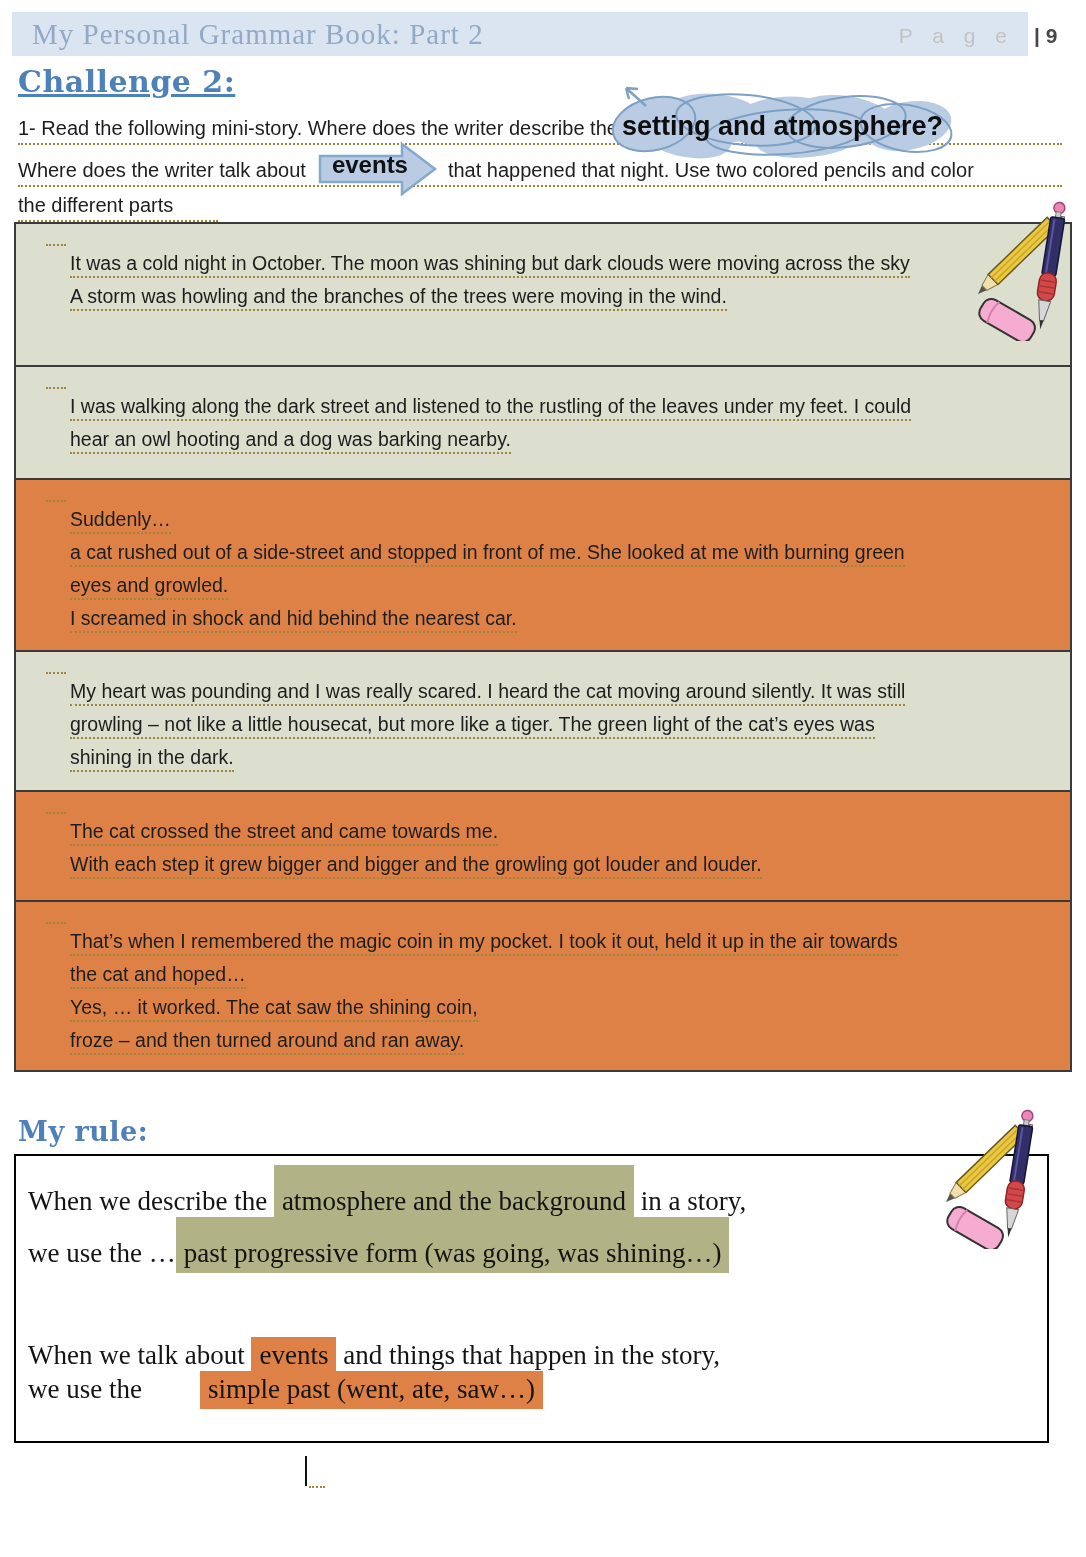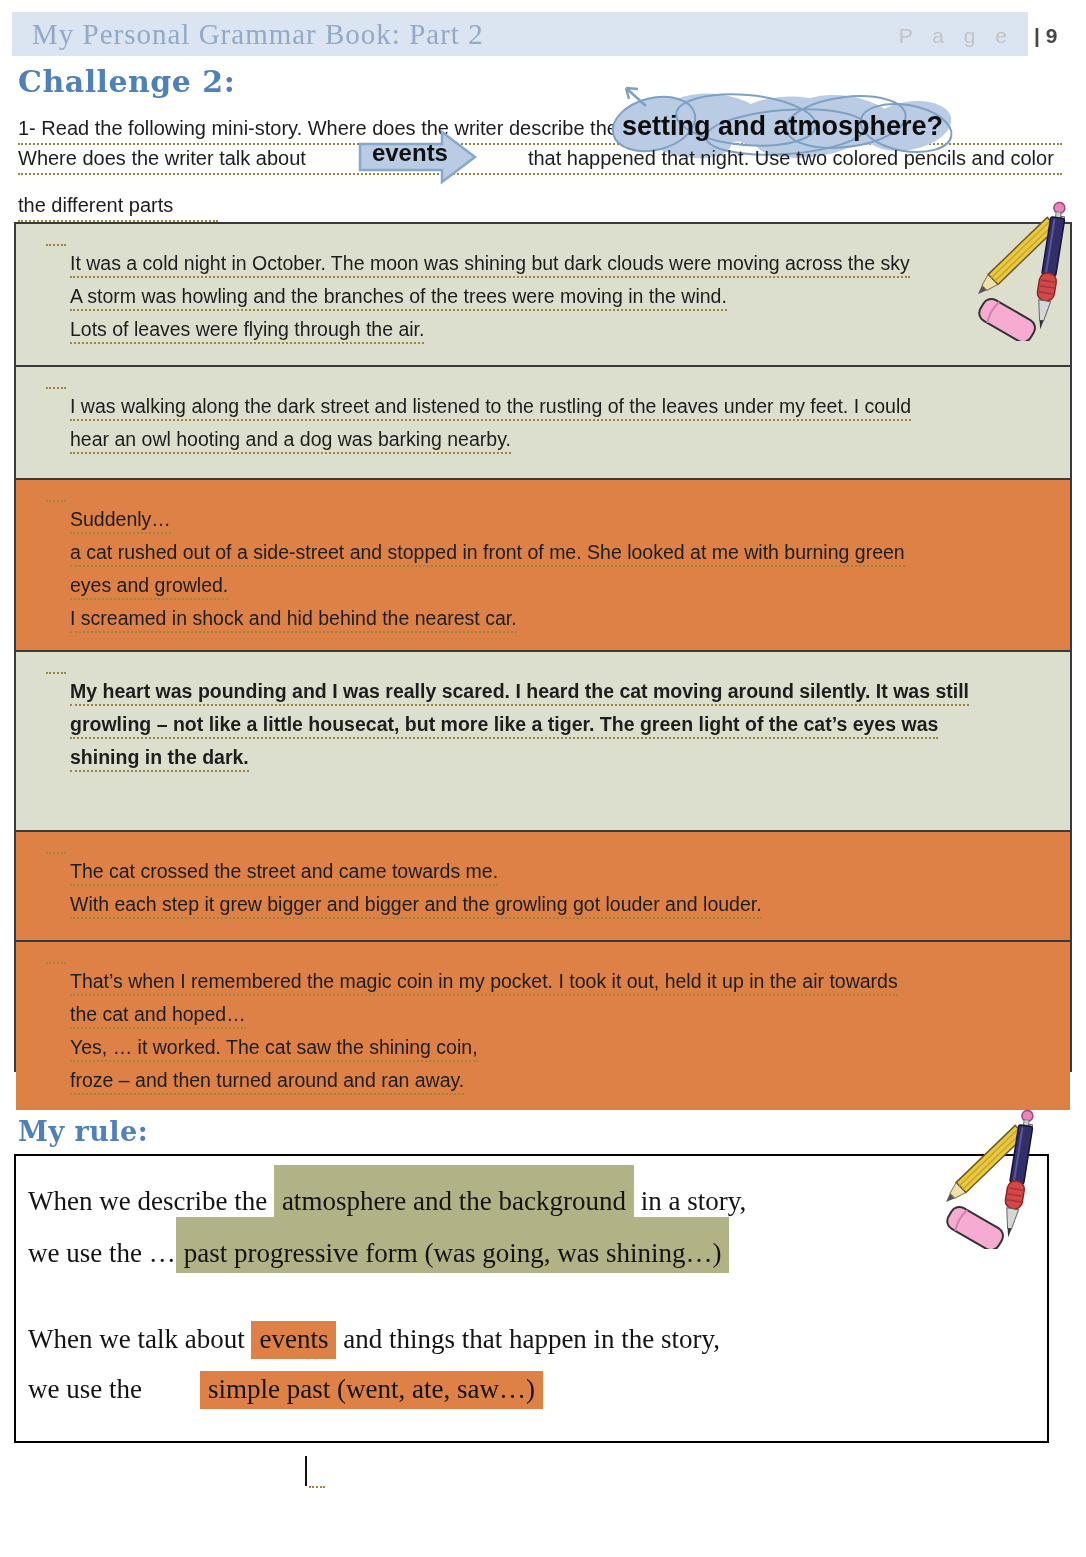--- a/index.html
+++ b/index.html
@@ -12,58 +12,58 @@
   .doc-title{font-family:cursive;font-size:29px;color:var(--header_text);
              padding-left:20px;letter-spacing:1px;white-space:nowrap;}
   .page-word{position:absolute;right:14px;top:12px;font-size:21px;color:var(--page_gray);
              letter-spacing:7px;text-align:right;}
   .page-number{position:absolute;left:1034px;top:24px;font-size:21px;font-weight:bold;
                color:var(--page_num);}
 
   
   .blue-head{position:absolute;left:18px;font-family:"DejaVu Serif",serif;font-weight:800;
              color:var(--accent_blue);letter-spacing:0.5px;white-space:nowrap;}
-  .challenge-head{top:64px;font-size:30px;}
+  .challenge-head{top:64px;font-size:30px;text-decoration:underline;}
   .rule-head{top:1116px;font-size:27px;}
 
   
   .il{position:absolute;left:18px;display:flex;align-items:flex-end;
       border-bottom:2px dotted var(--underline);padding-bottom:3px;font-size:20px;
       white-space:nowrap;}
   .il1{top:106px;height:34px;right:24px;}
-  .il2{top:128px;height:42px;right:24px;gap:40px;}
+  .il2{top:140px;height:42px;right:24px;}
   .il3{top:183px;height:34px;width:200px;}
   .hl-wrap{position:relative;display:inline-block;margin-left:4px;}
   .hl-wrap svg{position:absolute;left:-16px;top:-34px;width:352px;height:86px;pointer-events:none;}
   .hl-big{position:relative;font-weight:bold;font-size:27px;line-height:20px;color:#0d0d0d;}
   .arrow-wrap{position:relative;display:inline-block;width:120px;height:56px;
               margin:0 10px -15px 12px;}
   .arrow-label{position:absolute;left:14px;top:10px;font-weight:bold;font-size:24px;color:#111;}
 
   
   .story-box{position:absolute;left:14px;top:222px;width:1058px;height:850px;
              border:2px solid var(--box_border);box-sizing:border-box;}
   .sec{box-sizing:border-box;padding:8px 24px 0 30px;overflow:hidden;}
   .sec.beige{background:var(--section_beige);}
   .sec.orange{background:var(--section_orange);}
   .sec + .sec{border-top:2px solid var(--box_border);}
   .sec1{height:141px;}.sec2{height:113px;}.sec3{height:172px;}
-  .sec4{height:180px;font-weight:bold;}.sec5{height:110px;}.sec6{height:170px;}
+  .sec4{height:140px;}.sec5{height:110px;}.sec6{height:170px;}
   .sline{margin-bottom:11px;line-height:22px;font-size:19.5px;white-space:nowrap;}
   .sline .u{border-bottom:2px dotted var(--underline);padding-bottom:2px;margin-left:24px;}
   .dotline{height:14px;margin-bottom:6px;}
   .dots{display:inline-block;width:20px;height:10px;
         border-bottom:2px dotted var(--underline);}
 
   
   .rule-box{position:absolute;left:14px;top:1154px;width:1035px;height:289px;
             border:2px solid #000;box-sizing:border-box;background:#fff;}
   .rl{position:absolute;left:12px;font-family:cursive;font-size:27px;color:#141414;
       white-space:nowrap;line-height:34px;}
-  .rl1{top:28px;}.rl2{top:80px;}.rl3{top:166px;}.rl4{top:216px;text-align:right;}
+  .rl1{top:28px;}.rl2{top:80px;}.rl3{top:182px;}.rl4{top:216px;text-align:right;}
   .hl-olive{background:var(--hl_olive);padding:21px 8px 5px 8px;}
   .hl-orange{background:var(--hl_orange);padding:3px 8px 5px 8px;}
   .r4gap{display:inline-block;width:58px;}
 
   
   .pencil{position:absolute;width:125px;height:145px;z-index:5;}
   .pencil1{left:964px;top:196px;}
   .pencil2{left:932px;top:1104px;}
   .text-cursor{position:absolute;left:305px;top:1456px;width:2px;height:30px;background:#111;}
   .cursor-dots{position:absolute;left:309px;top:1478px;width:16px;height:8px;
@@ -122,21 +122,20 @@
   <div class="il il3">
     <span>the different parts</span>
   </div>
 
   <div class="story-box">
 
     <div class="sec sec1 beige">
       <div class="dotline"><span class="dots"></span></div>
       <div class="sline"><span class="u">It was a cold night in October. The moon was shining but dark clouds were moving across the sky</span></div>
       <div class="sline"><span class="u">A storm was howling and the branches of the trees were moving in the wind.</span></div>
-      <div class="sline"><span class="u">Lots of leaves were flying through the air.</span></div>
     </div>
 
     <div class="sec sec2 beige">
       <div class="dotline"><span class="dots"></span></div>
       <div class="sline"><span class="u">I was walking along the dark street and listened to the rustling of the leaves under my feet. I could</span></div>
       <div class="sline"><span class="u">hear an owl hooting and a dog was barking nearby.</span></div>
     </div>
 
     <div class="sec sec3 orange">
       <div class="dotline"><span class="dots"></span></div>

